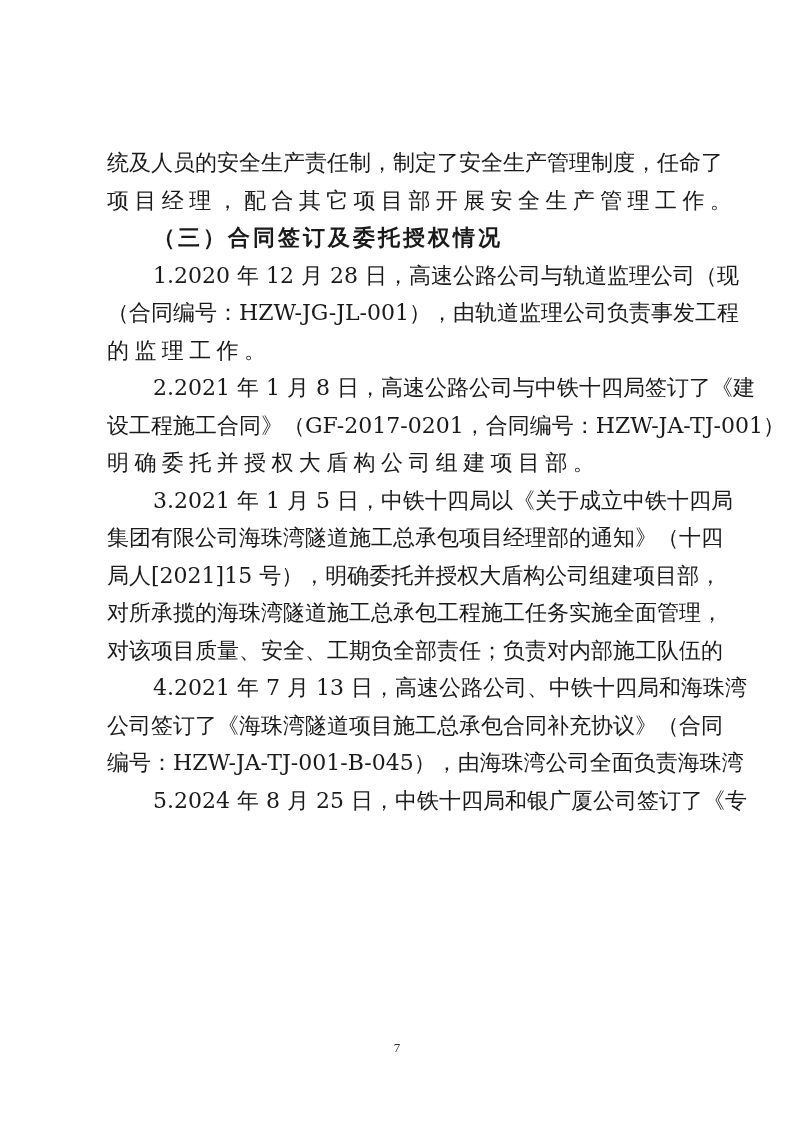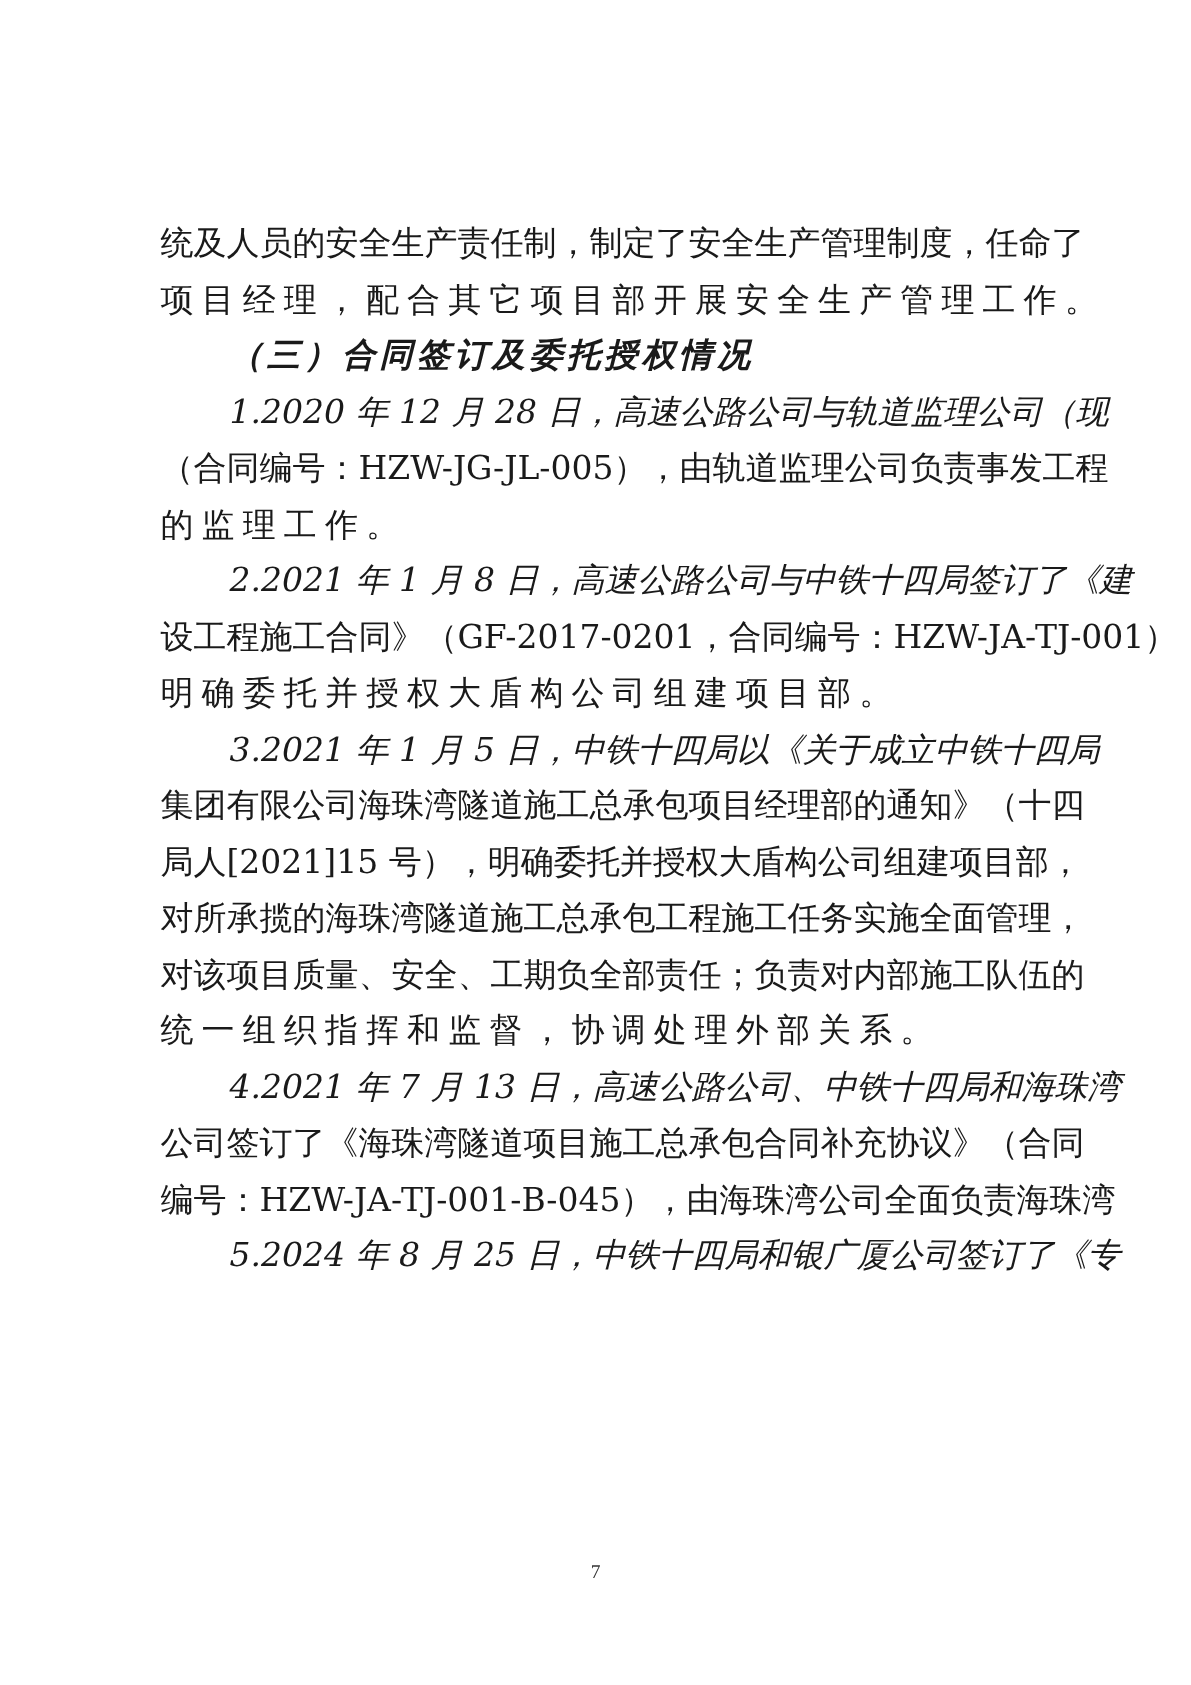--- a/index.html
+++ b/index.html
@@ -2,56 +2,55 @@
 <html><head>
 <meta charset="utf-8">
 <style>
   html, body { margin: 0; padding: 0; background: #ffffff; }
   body { width: 794px; height: 1123px; position: relative; overflow: hidden;
          font-family: "DejaVu Serif", "Liberation Serif", serif; color: #1a1a1a; }
   .page { position: absolute; left: 107px; top: 144px; width: 582px; }
   .line { height: 37.5px; line-height: 37.5px; font-size: 22px; white-space: nowrap;
           letter-spacing: 5.4px; overflow: visible; }
   .line.justify { text-align: justify; text-align-last: justify; letter-spacing: 0; }
-  .indent { padding-left: 46px; font-style: italic; }
+  .indent { padding-left: 46px; }
   .heading { font-family: "DejaVu Sans", "Liberation Sans", sans-serif; font-weight: bold;
              letter-spacing: 3px; }
   .page-number { position: absolute; top: 1040px; left: 0; width: 794px; text-align: center;
                  font-size: 13px; color: #333; font-family: "Liberation Serif", serif; }
 </style>
 </head>
 <body>
 
 <div class="page">
   <div>
     <div class="line justify">统及人员的安全生产责任制，制定了安全生产管理制度，任命了</div>
     <div class="line">项目经理，配合其它项目部开展安全生产管理工作。</div>
   </div>
 
   <div class="line heading indent">（三）合同签订及委托授权情况</div>
 
   <div>
     <div class="line justify indent">1.2020 年 12 月 28 日，高速公路公司与轨道监理公司（现</div>
-    <div class="line justify">（合同编号：HZW-JG-JL-005），由轨道监理公司负责事发工程</div>
+    <div class="line justify">（合同编号：HZW-JG-JL-001），由轨道监理公司负责事发工程</div>
     <div class="line">的监理工作。</div>
   </div>
 
   <div>
     <div class="line justify indent">2.2021 年 1 月 8 日，高速公路公司与中铁十四局签订了《建</div>
     <div class="line justify">设工程施工合同》（GF-2017-0201，合同编号：HZW-JA-TJ-001），</div>
     <div class="line">明确委托并授权大盾构公司组建项目部。</div>
   </div>
 
   <div>
     <div class="line justify indent">3.2021 年 1 月 5 日，中铁十四局以《关于成立中铁十四局</div>
     <div class="line justify">集团有限公司海珠湾隧道施工总承包项目经理部的通知》（十四</div>
     <div class="line justify">局人[2021]15 号），明确委托并授权大盾构公司组建项目部，</div>
     <div class="line justify">对所承揽的海珠湾隧道施工总承包工程施工任务实施全面管理，</div>
     <div class="line justify">对该项目质量、安全、工期负全部责任；负责对内部施工队伍的</div>
-    <div class="line">统一组织指挥和监督，协调处理外部关系。</div>
   </div>
 
   <div>
     <div class="line justify indent">4.2021 年 7 月 13 日，高速公路公司、中铁十四局和海珠湾</div>
     <div class="line justify">公司签订了《海珠湾隧道项目施工总承包合同补充协议》（合同</div>
     <div class="line justify">编号：HZW-JA-TJ-001-B-045），由海珠湾公司全面负责海珠湾</div>
   </div>
 
   <div>
     <div class="line justify indent">5.2024 年 8 月 25 日，中铁十四局和银广厦公司签订了《专</div>

